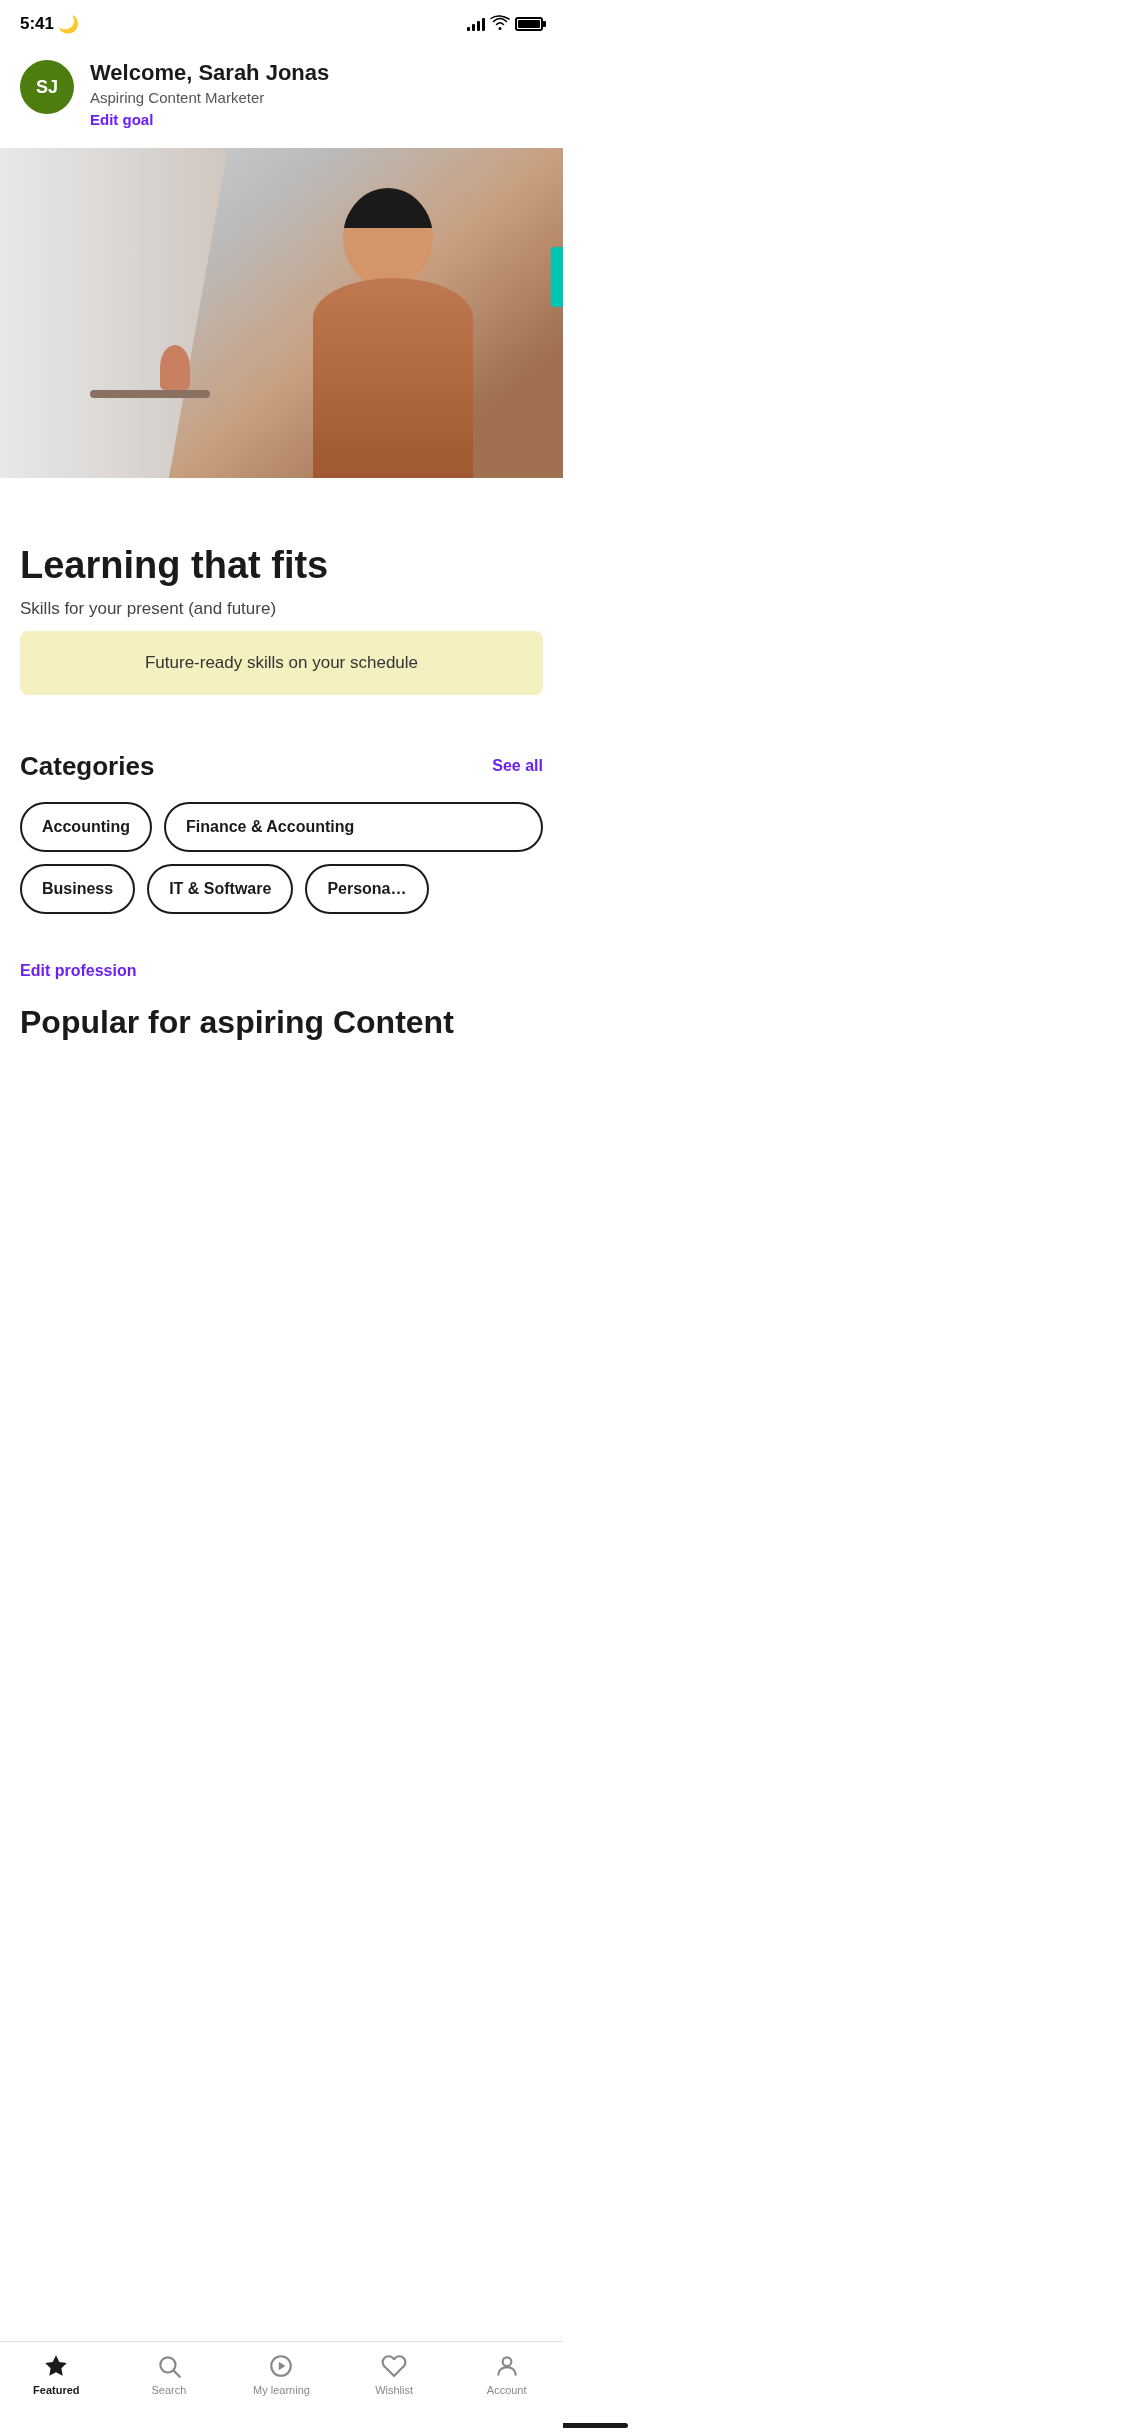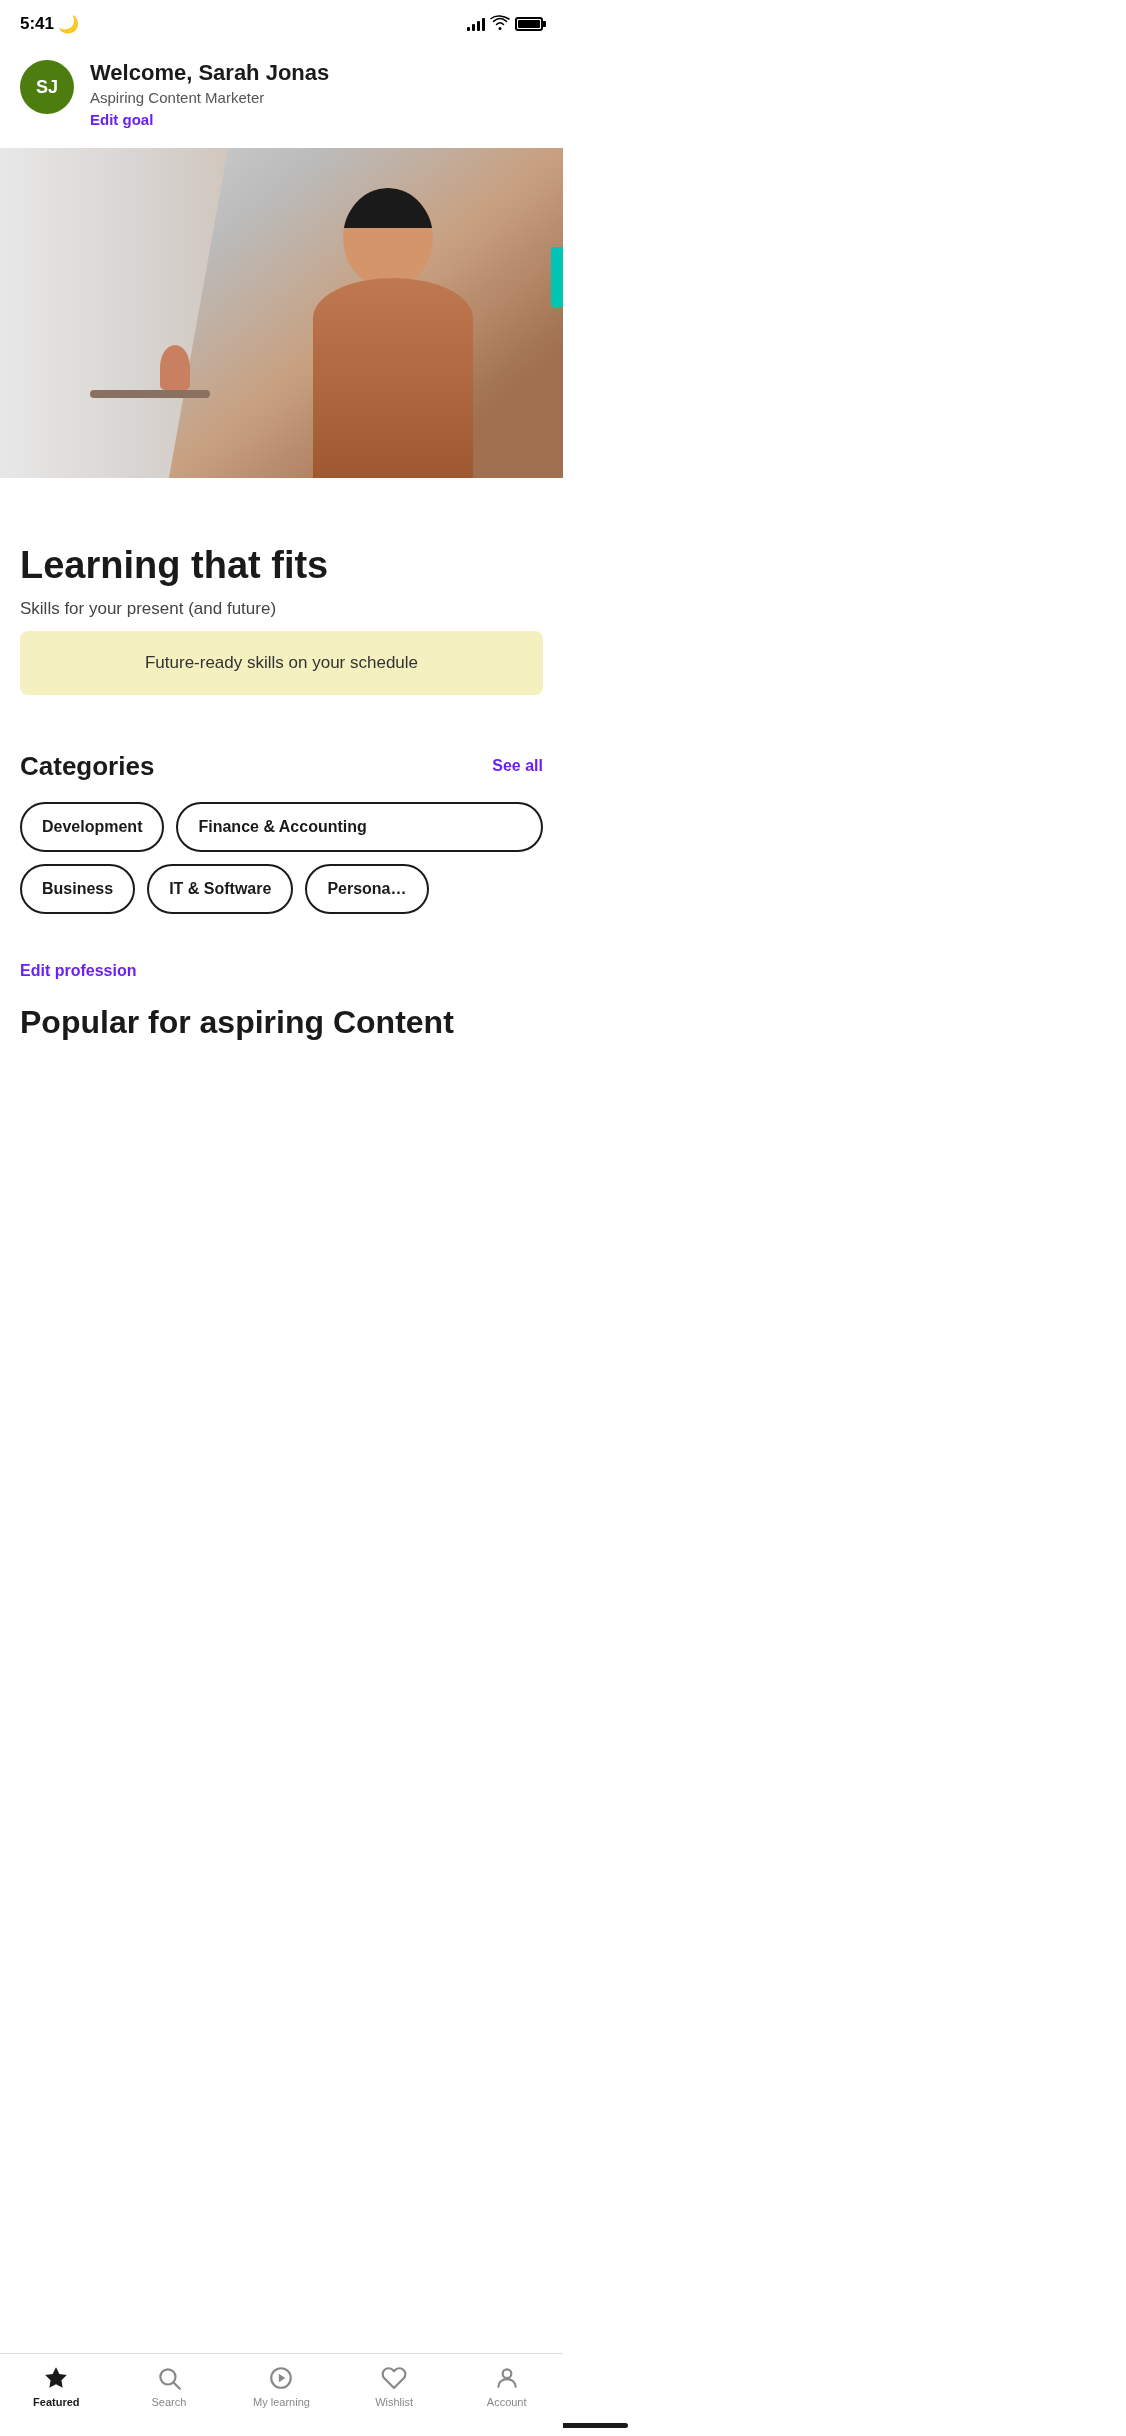--- a/index.html
+++ b/index.html
@@ -274,21 +274,21 @@
     .bottom-nav {
       position: fixed;
       bottom: 0;
       left: 0;
       width: 563px;
       background: #fff;
       border-top: 1px solid #e0e0e0;
       display: flex;
       justify-content: space-around;
       align-items: center;
-      padding: 10px 0 28px;
+      padding: 10px 0 40px;
       z-index: 100;
     }
 
     .nav-item {
       display: flex;
       flex-direction: column;
       align-items: center;
       gap: 4px;
       cursor: pointer;
       flex: 1;
@@ -395,21 +395,21 @@
   </div>
 </div>
 
 <div class="categories-section">
   <div class="categories-header">
     <h2 class="categories-title">Categories</h2>
     <span class="see-all-link">See all</span>
   </div>
 
   <div class="categories-row">
-    <div class="category-pill">Development</div>
+    <div class="category-pill">Accounting</div>
     <div class="category-pill wide">Finance &amp; Accounting</div>
   </div>
 
   <div class="categories-row">
     <div class="category-pill">Business</div>
     <div class="category-pill">IT &amp; Software</div>
     <div class="category-pill">Persona…</div>
   </div>
 </div>
 

